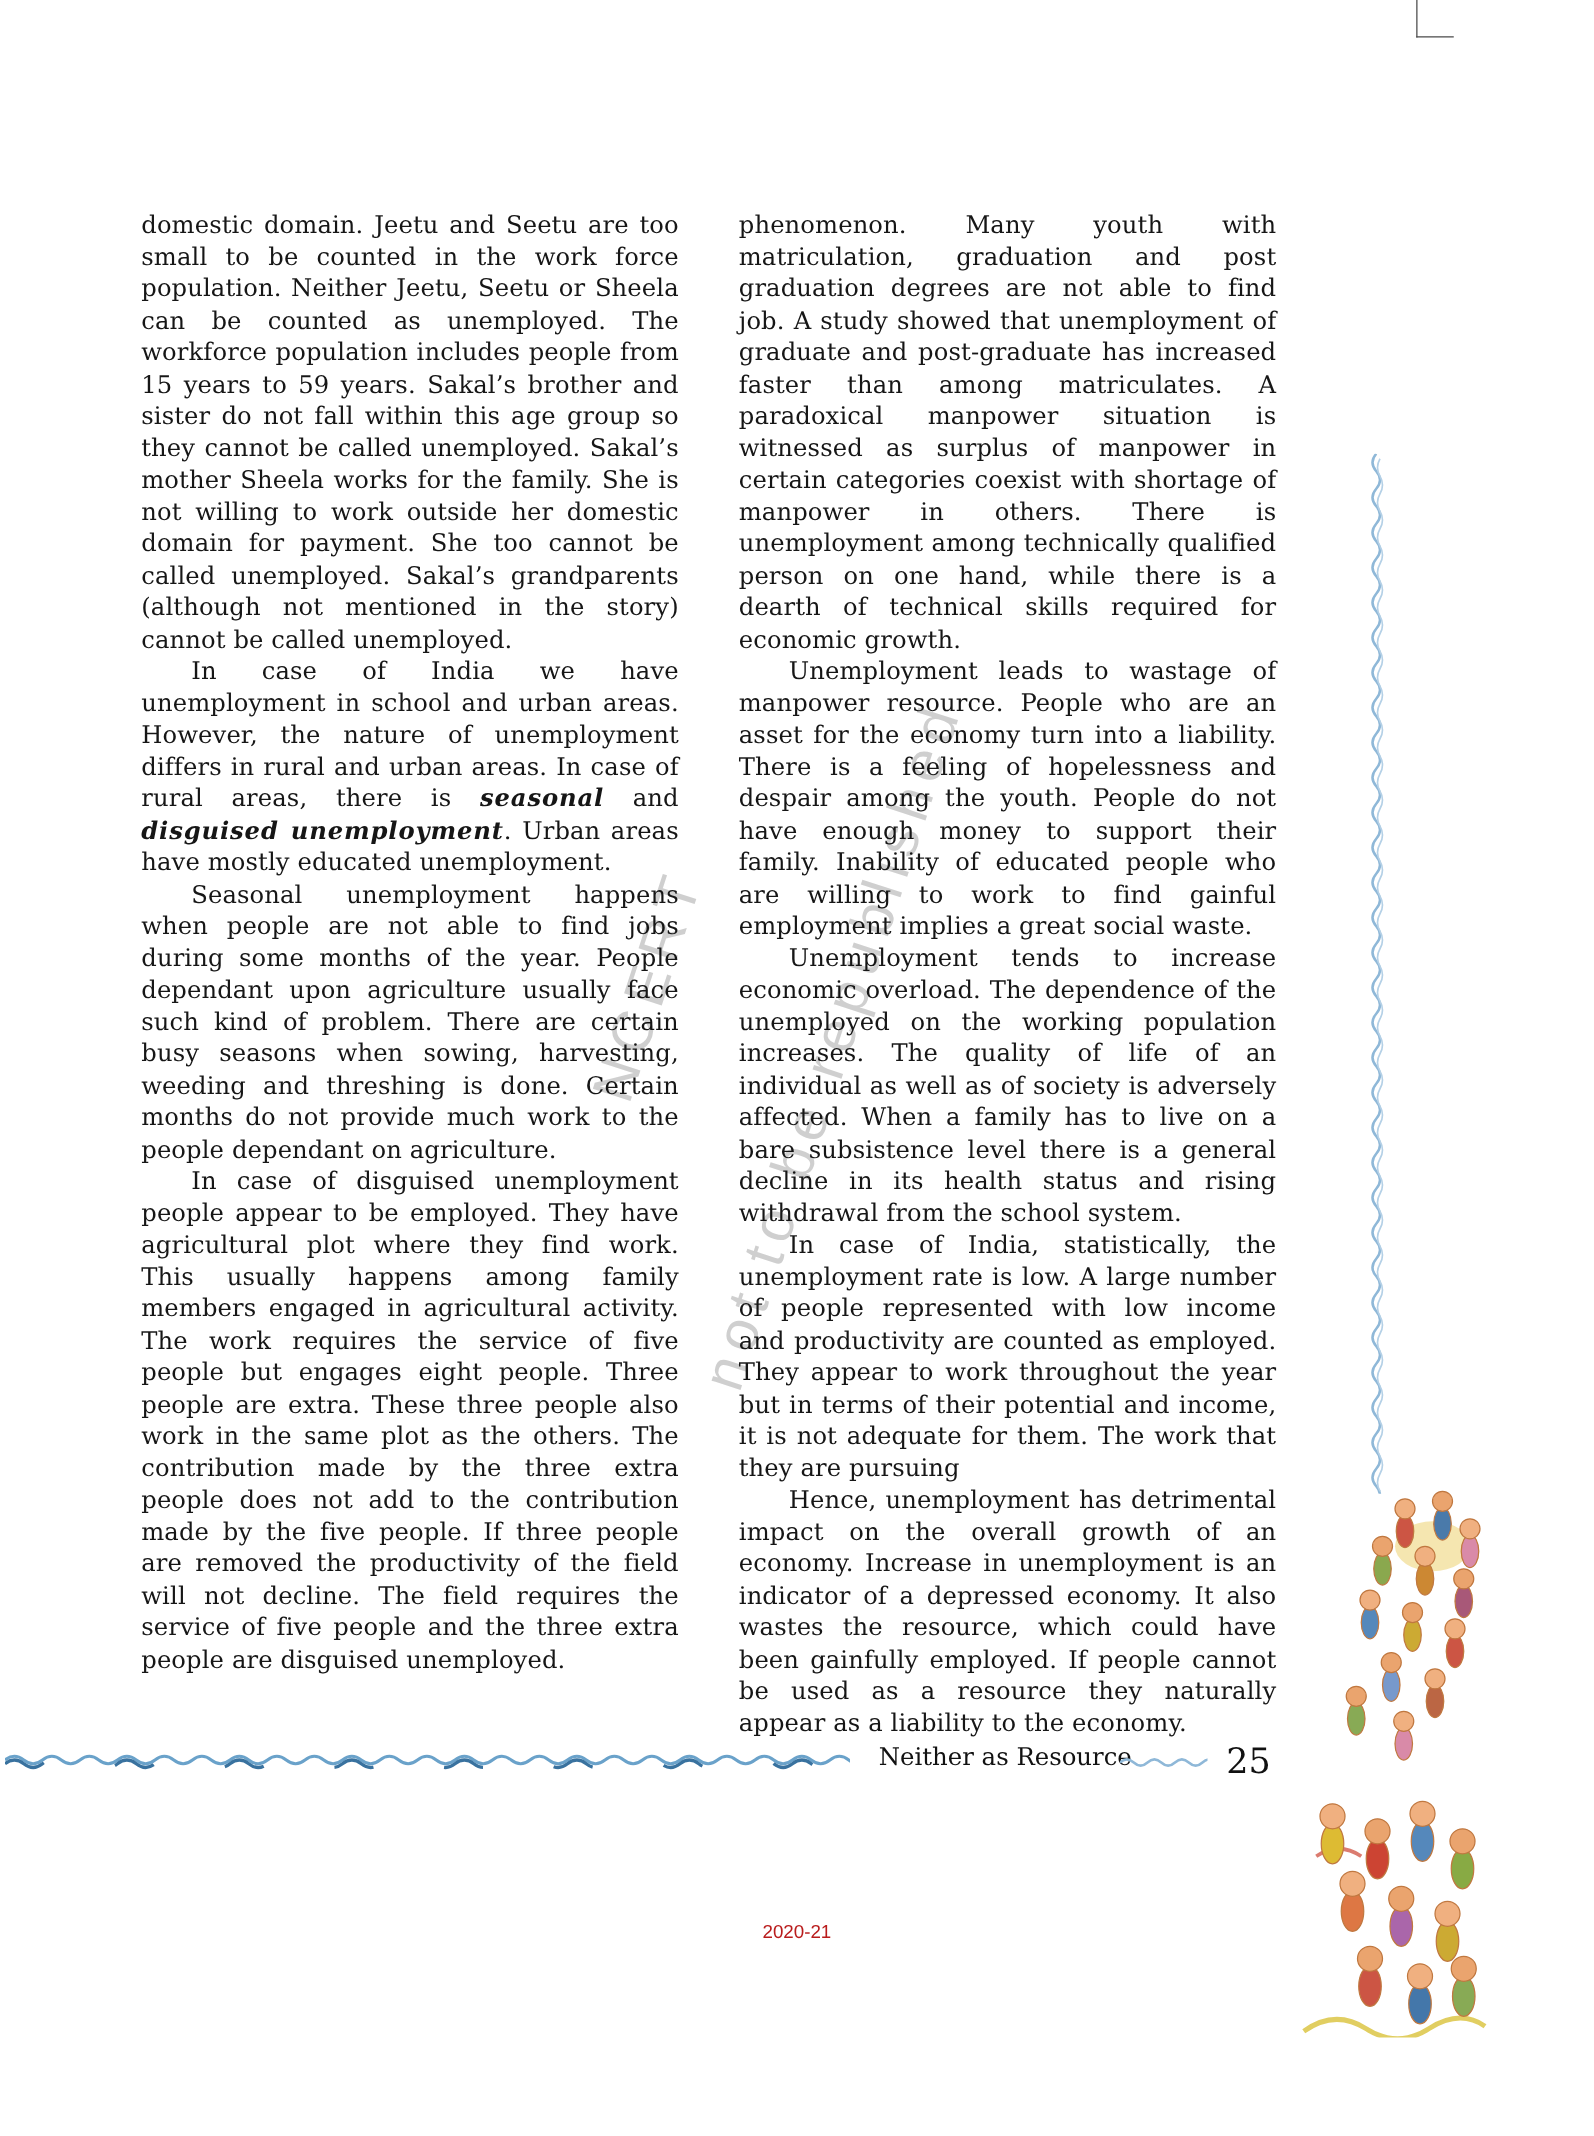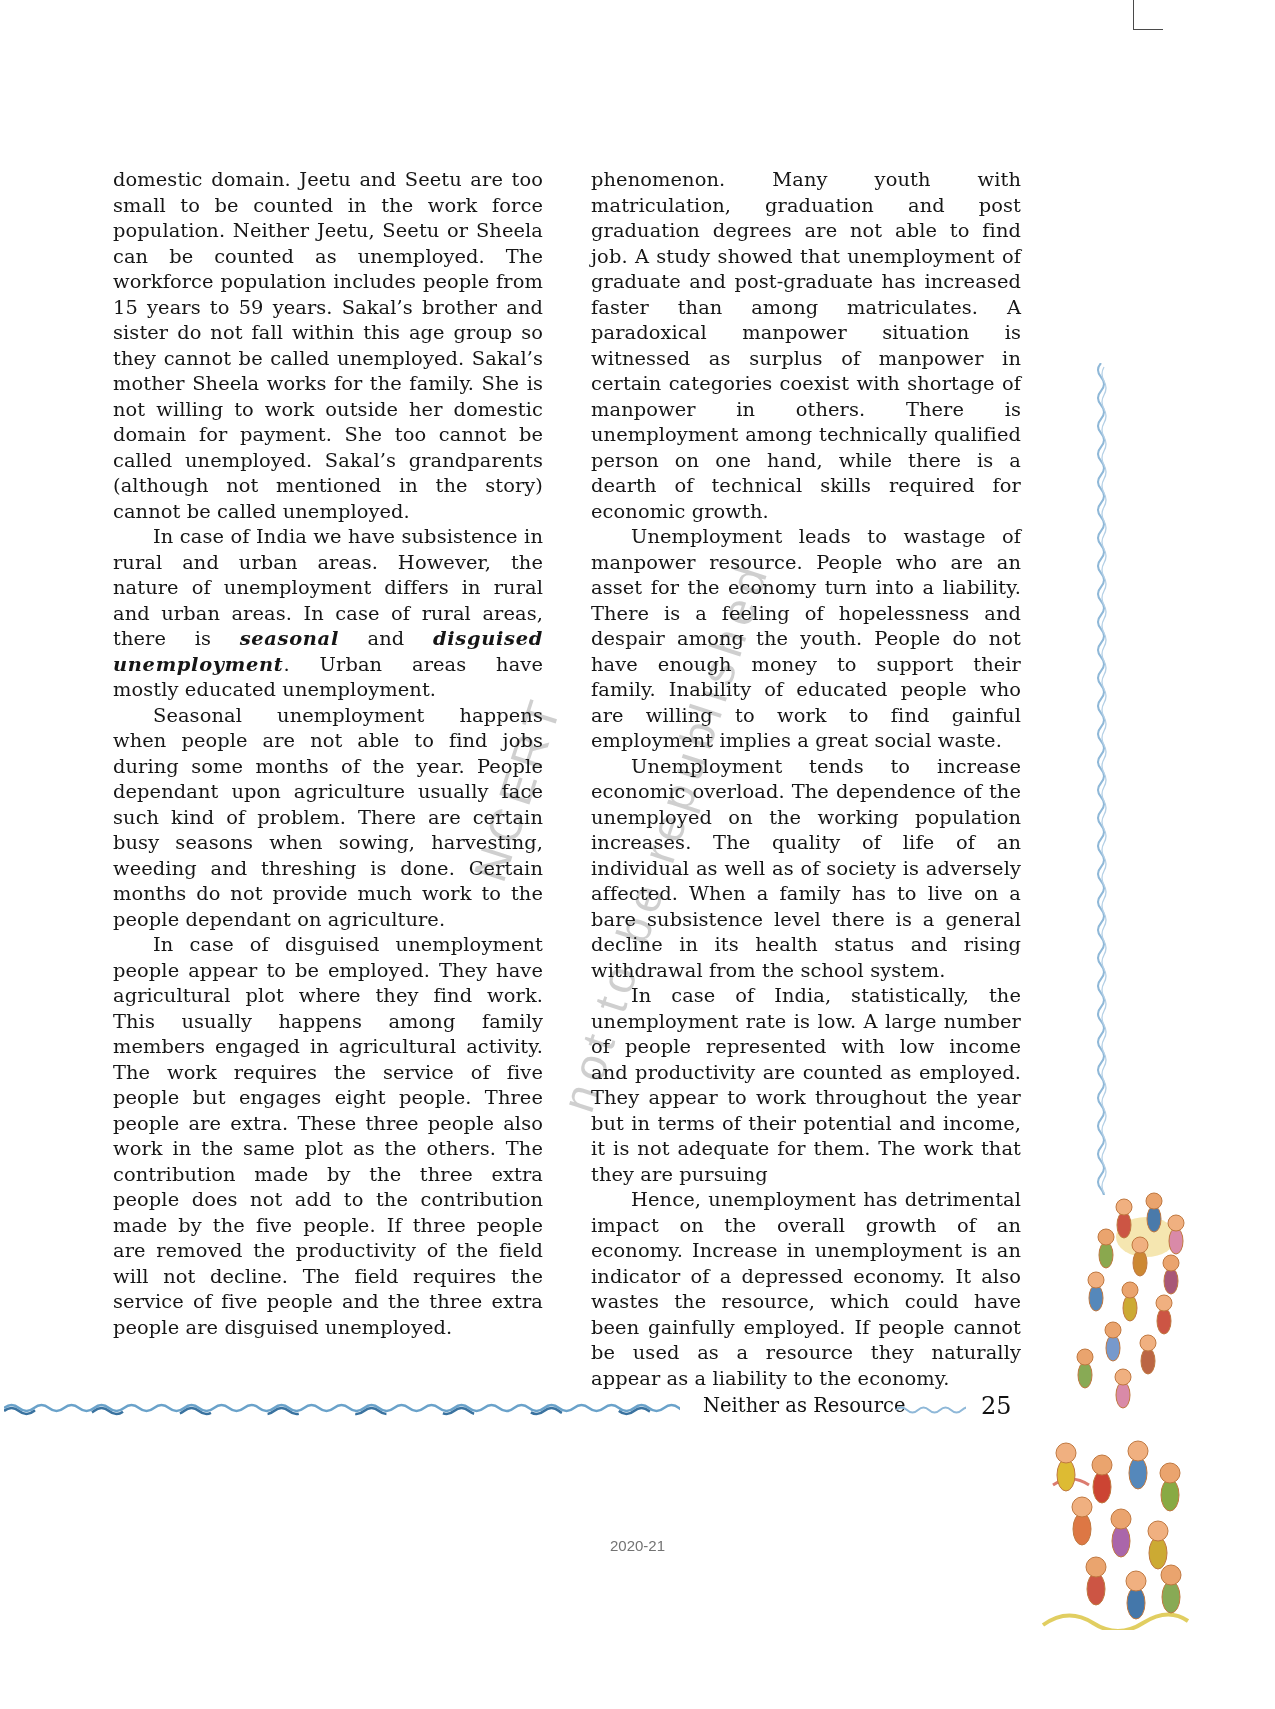--- a/index.html
+++ b/index.html
@@ -45,25 +45,25 @@
 
   
   .footer-wave { position: absolute; left: 4px; top: 1400px; width: 676px; height: 18px; }
   .footer-title {
     position: absolute; left: 703px; top: 1394px;
     font-size: 19.5px; color: #111;
   }
   .footer-squiggle { position: absolute; left: 896px; top: 1403px; width: 70px; height: 13px; }
   .page-number {
     position: absolute; left: 981px; top: 1392px;
-    font-size: 24px; color: #111;
+    font-size: 28px; color: #111;
   }
   .year-label {
     position: absolute; left: 0; right: 0; top: 1537px; text-align: center;
-    font-size: 15px; color: #737373; font-family: "Liberation Sans", sans-serif;
+    font-size: 15px; color: #b91c1c; font-family: "Liberation Sans", sans-serif;
   }
 
   
   .crowd { position: absolute; left: 1028px; top: 1185px; width: 162px; height: 445px; z-index: 1; }
 </style>
 </head>
 <body>
 
 <div class="page">
 
@@ -75,21 +75,21 @@
   </div>
 
   <svg class="edge-squiggle" viewBox="0 0 16 832" preserveAspectRatio="none">
     <path id="edge-path" fill="none" stroke="#8fb8d8" stroke-width="2" d="M7,0 q-6,7 0,14 q6,7 0,14 q-6,7 0,14 q6,7 0,14 q-6,7 0,14 q6,7 0,14 q-6,7 0,14 q6,7 0,14 q-6,7 0,14 q6,7 0,14 q-6,7 0,14 q6,7 0,14 q-6,7 0,14 q6,7 0,14 q-6,7 0,14 q6,7 0,14 q-6,7 0,14 q6,7 0,14 q-6,7 0,14 q6,7 0,14 q-6,7 0,14 q6,7 0,14 q-6,7 0,14 q6,7 0,14 q-6,7 0,14 q6,7 0,14 q-6,7 0,14 q6,7 0,14 q-6,7 0,14 q6,7 0,14 q-6,7 0,14 q6,7 0,14 q-6,7 0,14 q6,7 0,14 q-6,7 0,14 q6,7 0,14 q-6,7 0,14 q6,7 0,14 q-6,7 0,14 q6,7 0,14 q-6,7 0,14 q6,7 0,14 q-6,7 0,14 q6,7 0,14 q-6,7 0,14 q6,7 0,14 q-6,7 0,14 q6,7 0,14 q-6,7 0,14 q6,7 0,14 q-6,7 0,14 q6,7 0,14 q-6,7 0,14 q6,7 0,14 q-6,7 0,14 q6,7 0,14 q-6,7 0,14 q6,7 0,14 q-6,7 0,14 q6,7 0,14"></path>
     <path id="edge-path2" fill="none" stroke="#b4d0e6" stroke-width="1.3" transform="translate(3,4)" d="M7,0 q-4,7 0,14 q4,7 0,14 q-4,7 0,14 q4,7 0,14 q-4,7 0,14 q4,7 0,14 q-4,7 0,14 q4,7 0,14 q-4,7 0,14 q4,7 0,14 q-4,7 0,14 q4,7 0,14 q-4,7 0,14 q4,7 0,14 q-4,7 0,14 q4,7 0,14 q-4,7 0,14 q4,7 0,14 q-4,7 0,14 q4,7 0,14 q-4,7 0,14 q4,7 0,14 q-4,7 0,14 q4,7 0,14 q-4,7 0,14 q4,7 0,14 q-4,7 0,14 q4,7 0,14 q-4,7 0,14 q4,7 0,14 q-4,7 0,14 q4,7 0,14 q-4,7 0,14 q4,7 0,14 q-4,7 0,14 q4,7 0,14 q-4,7 0,14 q4,7 0,14 q-4,7 0,14 q4,7 0,14 q-4,7 0,14 q4,7 0,14 q-4,7 0,14 q4,7 0,14 q-4,7 0,14 q4,7 0,14 q-4,7 0,14 q4,7 0,14 q-4,7 0,14 q4,7 0,14 q-4,7 0,14 q4,7 0,14 q-4,7 0,14 q4,7 0,14 q-4,7 0,14 q4,7 0,14 q-4,7 0,14 q4,7 0,14 q-4,7 0,14"></path>
   </svg>
 
   <div class="content">
     <div class="column" id="left-col">
         <p class="para"><span>domestic domain. Jeetu and Seetu are too small to be counted in the work force population. Neither Jeetu, Seetu or Sheela can be counted as unemployed. The workforce population includes people from 15 years to 59 years. Sakal’s brother and sister do not fall within this age group so they cannot be called unemployed. Sakal’s mother Sheela works for the family. She is not willing to work outside her domestic domain for payment. She too cannot be called unemployed. Sakal’s grandparents (although not mentioned in the story) cannot be called unemployed.</span></p>
-        <p class="para indent"><span>In case of India we have subsistence in rural and urban areas. However, the nature of unemployment differs in rural and urban areas. In case of rural areas, there is </span><b>seasonal</b><span> and </span><b>disguised unemployment</b><span>. Urban areas have mostly educated unemployment.</span></p>
+        <p class="para indent"><span>In case of India we have unemployment in school and urban areas. However, the nature of unemployment differs in rural and urban areas. In case of rural areas, there is </span><b>seasonal</b><span> and </span><b>disguised unemployment</b><span>. Urban areas have mostly educated unemployment.</span></p>
         <p class="para indent"><span>Seasonal unemployment happens when people are not able to find jobs during some months of the year. People dependant upon agriculture usually face such kind of problem. There are certain busy seasons when sowing, harvesting, weeding and threshing is done. Certain months do not provide much work to the people dependant on agriculture.</span></p>
         <p class="para indent"><span>In case of disguised unemployment people appear to be employed. They have agricultural plot where they find work. This usually happens among family members engaged in agricultural activity. The work requires the service of five people but engages eight people. Three people are extra. These three people also work in the same plot as the others. The contribution made by the three extra people does not add to the contribution made by the five people. If three people are removed the productivity of the field will not decline. The field requires the service of five people and the three extra people are disguised unemployed.</span></p>
       </div>
     <div class="column" id="right-col">
         <p class="para"><span>phenomenon. Many youth with matriculation, graduation and post graduation degrees are not able to find job. A study showed that unemployment of graduate and post-graduate has increased faster than among matriculates. A paradoxical manpower situation is witnessed as surplus of manpower in certain categories coexist with shortage of manpower in others. There is unemployment among technically qualified person on one hand, while there is a dearth of technical skills required for economic growth.</span></p>
         <p class="para indent"><span>Unemployment leads to wastage of manpower resource. People who are an asset for the economy turn into a liability. There is a feeling of hopelessness and despair among the youth. People do not have enough money to support their family. Inability of educated people who are willing to work to find gainful employment implies a great social waste.</span></p>
         <p class="para indent"><span>Unemployment tends to increase economic overload. The dependence of the unemployed on the working population increases. The quality of life of an individual as well as of society is adversely affected. When a family has to live on a bare subsistence level there is a general decline in its health status and rising withdrawal from the school system.</span></p>
         <p class="para indent"><span>In case of India, statistically, the unemployment rate is low. A large number of people represented with low income and productivity are counted as employed. They appear to work throughout the year but in terms of their potential and income, it is not adequate for them. The work that they are pursuing</span></p>
         <p class="para indent"><span>Hence, unemployment has detrimental impact on the overall growth of an economy. Increase in unemployment is an indicator of a depressed economy. It also wastes the resource, which could have been gainfully employed. If people cannot be used as a resource they naturally appear as a liability to the economy.</span></p>
       </div>

